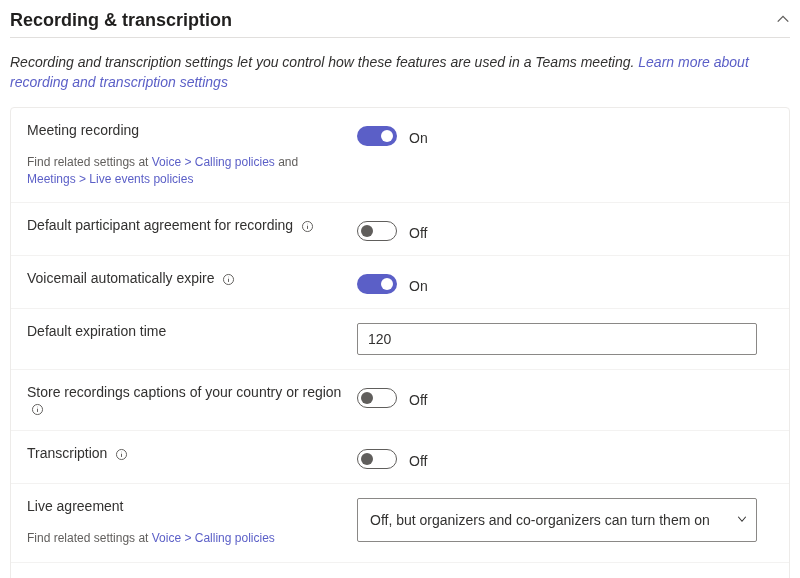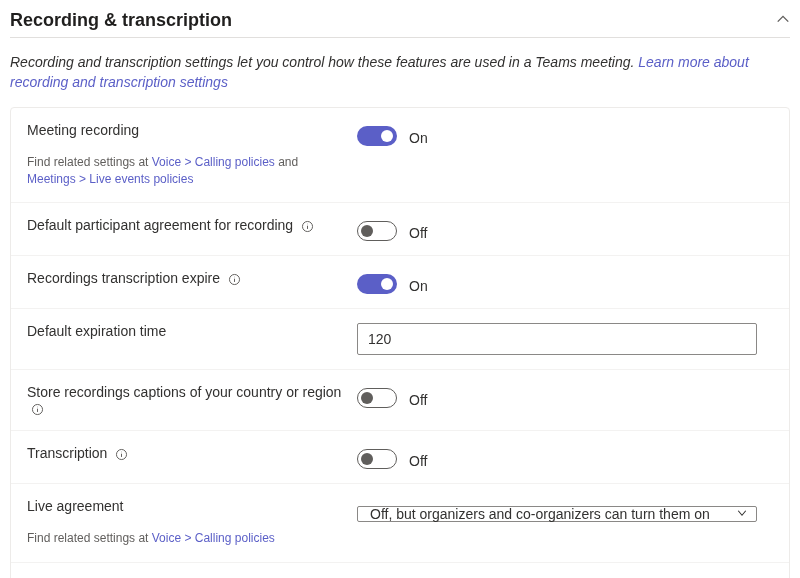--- a/index.html
+++ b/index.html
@@ -111,21 +111,21 @@
     border-radius: 2px;
     padding: 12px 10px;
     font-size: 14px;
     font-family: inherit;
     color: #323130;
     outline: none;
   }
   .select {
     width: 100%;
     max-width: 400px;
-    height: 16px;
+    height: 44px;
     border: 1px solid #8a8886;
     border-radius: 2px;
     display: flex;
     align-items: center;
     justify-content: space-between;
     padding: 0 8px 0 12px;
     font-size: 14px;
     color: #323130;
     background: #ffffff;
     cursor: pointer;
@@ -184,21 +184,21 @@
       <div class="row-right">
         <div class="toggle off">
             <div class="knob"></div>
           </div>
         <span class="toggle-label">Off</span>
       </div>
     </div>
 
     <div class="row">
       <div class="row-left">
-        <span class="row-title">Recordings transcription expire</span>
+        <span class="row-title">Voicemail automatically expire</span>
         <span class="info-icon">
           <svg viewBox="0 0 16 16">
               <circle cx="8" cy="8" r="6.2"></circle>
               <line x1="8" y1="7" x2="8" y2="11"></line>
               <circle cx="8" cy="4.8" r="0.5" fill="#605e5c" stroke="none"></circle>
             </svg>
         </span>
       </div>
       <div class="row-right">
         <div class="toggle on">

